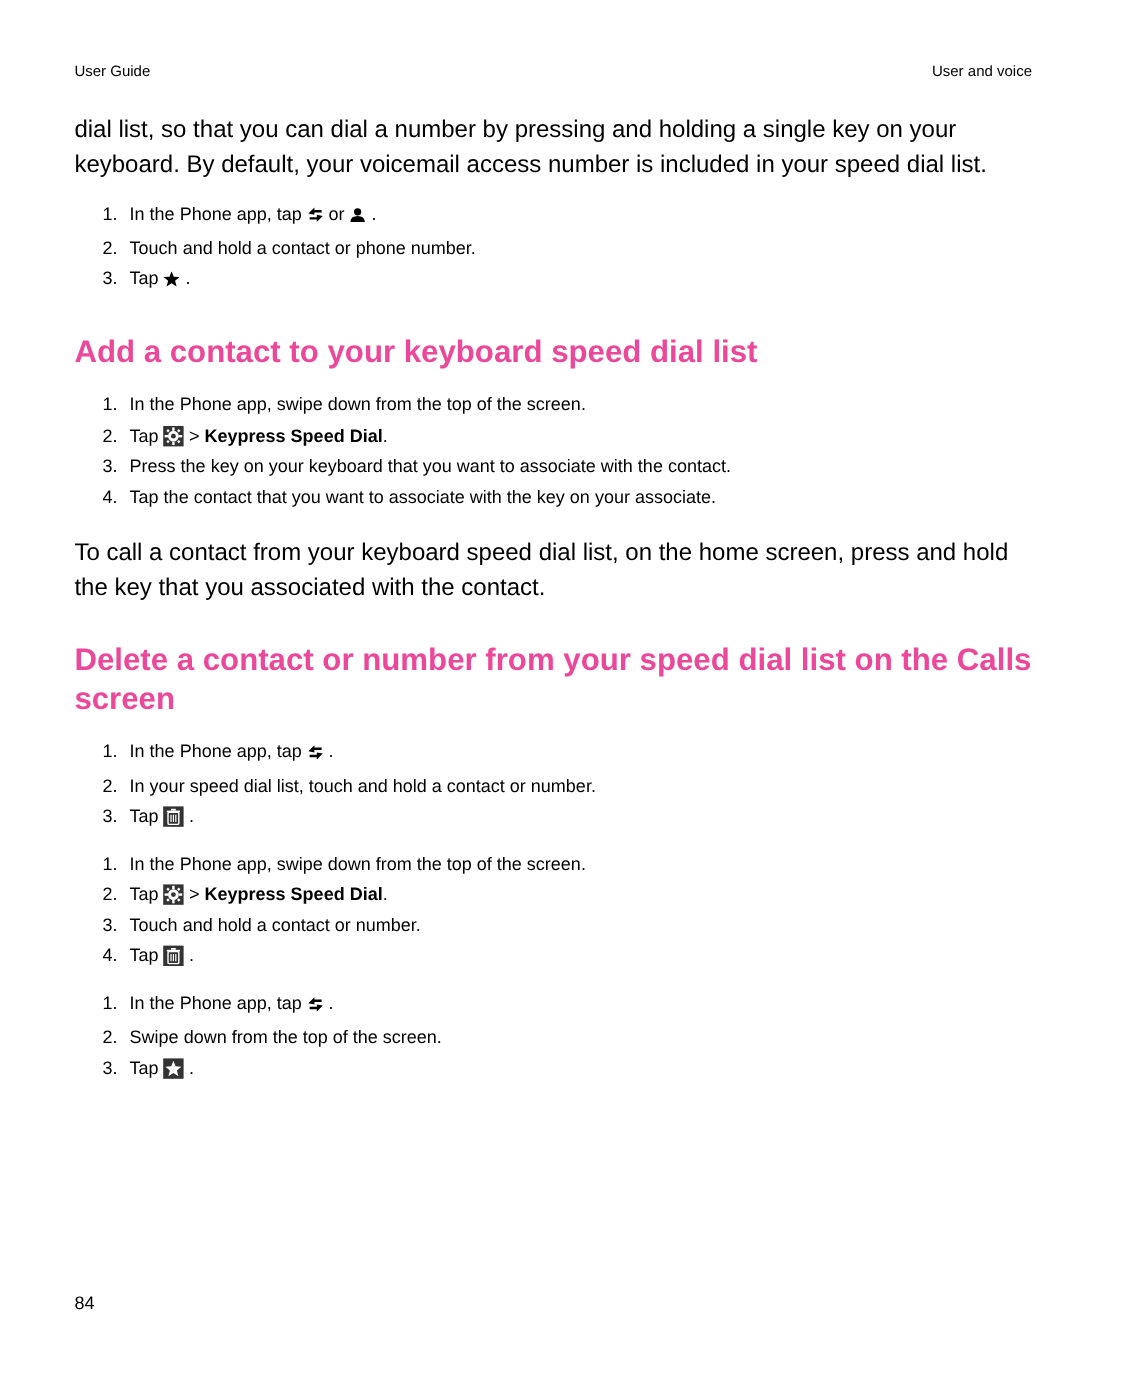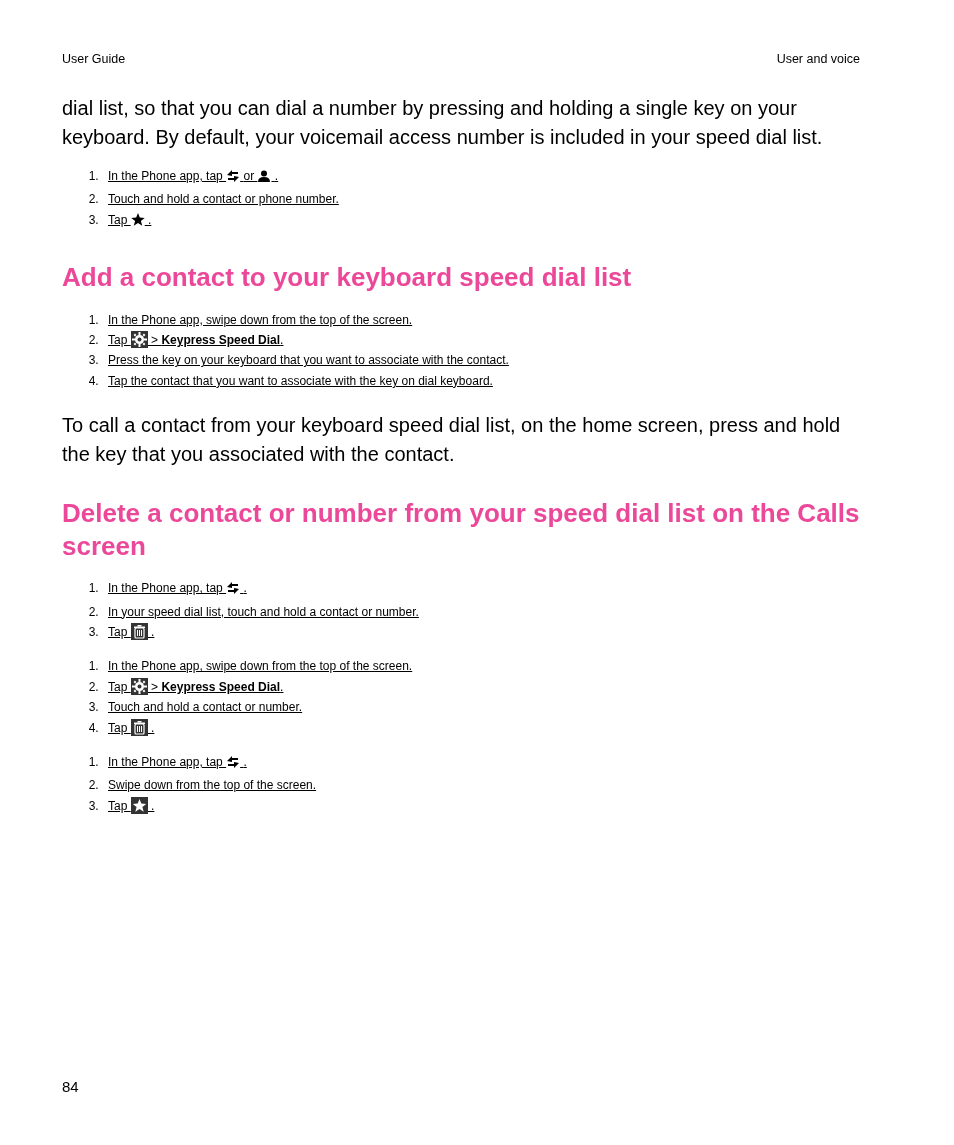--- a/index.html
+++ b/index.html
@@ -27,23 +27,22 @@
     margin-bottom: 28px;
   }
   .body-text {
     font-size: 20px;
     line-height: 1.45;
     margin-bottom: 14px;
   }
   ol.steps {
     margin: 0 0 14px 0;
     padding-left: 40px;
-    font-size: 12px;
+    font-size: 15px;
     line-height: 1.7;
-    text-decoration: underline;
   }
   ol.steps li {
     padding-left: 6px;
   }
   h2.section-heading {
     font-size: 26px;
     font-weight: 700;
     margin: 28px 0 16px 0;
     line-height: 1.25;
     color: #ec4899;
@@ -150,21 +149,21 @@
     <li>In the Phone app, swipe down from the top of the screen.</li>
     <li>
       <span class="line">Tap </span>
       <span class="icon-box"><svg width="15" height="15">
             <use href="#ic-gear"></use>
           </svg></span>
       <span class="line"> &gt; </span>
       <span class="strong">Keypress Speed Dial</span><span class="line">.</span>
     </li>
     <li>Press the key on your keyboard that you want to associate with the contact.</li>
-    <li>Tap the contact that you want to associate with the key on dial keyboard.</li>
+    <li>Tap the contact that you want to associate with the key on your associate.</li>
   </ol>
   <p class="body-text">To call a contact from your keyboard speed dial list, on the home screen, press and hold the key that you associated with the contact.</p>
 
   <h2 class="section-heading">Delete a contact or number from your speed dial list on the Calls screen</h2>
   <ol class="steps">
     <li>
       <span class="line">In the Phone app, tap </span>
       <span class="icon"><svg width="14" height="14">
             <use href="#ic-calls"></use>
           </svg></span>

